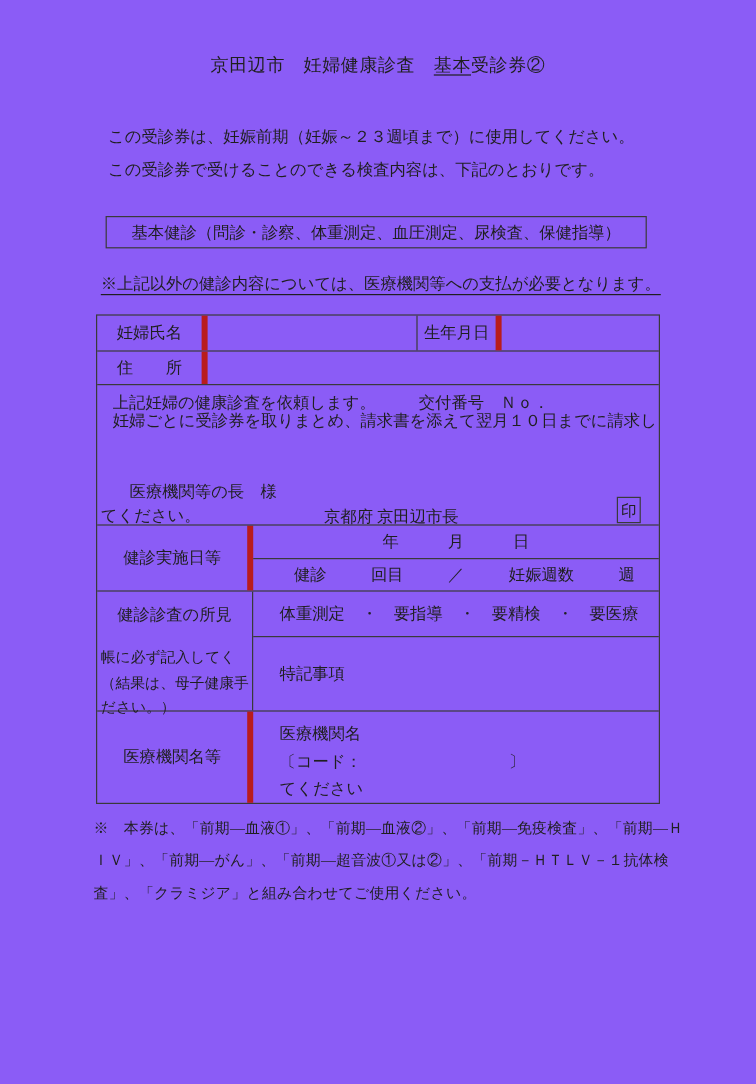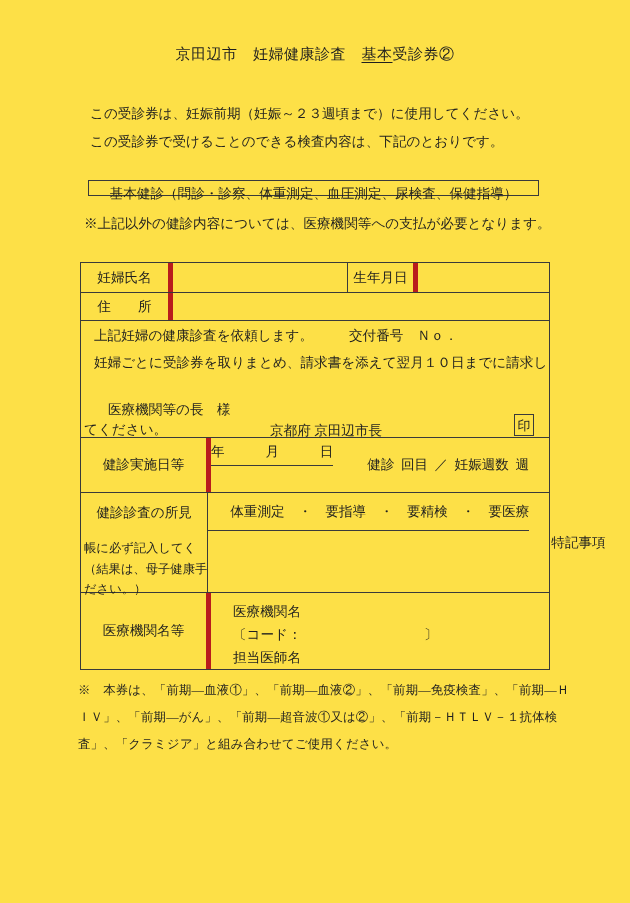--- a/index.html
+++ b/index.html
@@ -1,34 +1,34 @@
 <!DOCTYPE html>
 <html><head>
 <meta charset="utf-8">
 <style>
   html,body { margin:0; padding:0; background:#e8e8e8; }
   .page {
     position:relative; width:630px; height:903px; margin:0 auto;
-    background:#fde047; overflow:hidden;
+    background:#8b5cf6; overflow:hidden;
     font-family:"Liberation Serif","DejaVu Serif",serif;
     font-size:13.6px; color:#1f1f1f;
   }
   .page * { box-sizing:border-box; }
   .abs { position:absolute; white-space:nowrap; }
 
   .title { top:45px; left:0; width:100%; text-align:center; font-size:15px; letter-spacing:0.5px; }
   .title .u { text-decoration:underline; text-underline-offset:3px; }
 
   .intro { left:90px; top:100px; line-height:28px; }
 
   .exam-box {
-    left:88px; top:180px; width:451px; height:16px;
+    left:88px; top:180px; width:451px; height:27px;
     border:1px solid #3a3a3a; text-align:center; line-height:25px;
   }
-  .exam-note { left:84px; top:215px; text-underline-offset:4px; }
+  .exam-note { left:84px; top:228px; text-decoration:underline; text-underline-offset:4px; }
 
   
   .tbl { left:80px; top:262px; width:470px; border:1px solid #3a3a3a; }
   .trow { display:flex; border-bottom:1px solid #3a3a3a; }
   .trow.last { border-bottom:none; }
   .lab { display:flex; align-items:center; justify-content:center; border-right:5px solid #b91c1c; }
   .blank { }
 
   .r-name { height:30px; }
   .r-name .c1 { width:92px; }
@@ -36,32 +36,32 @@
   .r-name .c3 { width:70px; }
   .r-name .c4 { flex:1; }
 
   .r-addr { height:28px; }
   .r-addr .c1 { width:92px; }
   .r-addr .c2 { flex:1; }
 
   .r-req { position:relative; height:117px; display:block; }
   .rq1  { left:13px;  top:6px; }
   .rqno { left:268px; top:6px; }
-  .rq2  { left:13px;  top:33px; }
+  .rq2  { left:13px;  top:21px; }
   .rq3  { left:3px;   top:60px;margin-top:40px; }
   .rq4  { left:27px;  top:80px; }
   .rq5  { left:189px; top:101px; }
   .seal {
     left:433px; top:93px; width:20px; height:22px;
     border:1px solid #3a3a3a; text-align:center; line-height:21px; font-size:13px;
   }
 
   .r-date { height:55px; }
   .r-date .c1 { width:130px; }
-  .subcol { flex:1; display:flex; flex-direction:row; }
+  .subcol { flex:1; display:flex; flex-direction:column; }
   .date-line { height:28px; border-bottom:1px solid #3a3a3a; text-align:center; line-height:27px; }
   .visit-line { flex:1; display:flex; align-items:center; justify-content:space-between; padding:0 20px 0 34px; }
 
   .r-find { height:100px; }
   .find-label { width:130px; border-right:1px solid #3a3a3a; padding-top:11px; }
   .find-title { text-align:center; margin-bottom:16px; }
   .find-note  { padding-left:3px; font-size:12.3px; line-height:20.5px; white-space:nowrap; }
   .opt-line   { height:38px; border-bottom:1px solid #3a3a3a; line-height:37px; padding-left:22px; white-space:nowrap; }
   .remark-line{ flex:1; display:flex; align-items:center; padding-left:22px; }
 
@@ -144,21 +144,21 @@
           <span>特記事項</span>
         </div>
       </div>
     </div>
 
     <div class="trow r-inst last">
       <div class="lab c1">医療機関名等</div>
       <div class="inst-body">
         <div>医療機関名</div>
         <div>〔コード：　　　　　　　　　〕</div>
-        <div>担当医師名</div>
+        <div>てください</div>
       </div>
     </div>
 
   </div>
 
   <div class="abs footnote">
     <div>※　本券は、「前期―血液①」、「前期―血液②」、「前期―免疫検査」、「前期―Ｈ</div>
     <div>ＩＶ」、「前期―がん」、「前期―超音波①又は②」、「前期－ＨＴＬＶ－１抗体検</div>
     <div>査」、「クラミジア」と組み合わせてご使用ください。</div>
   </div>

